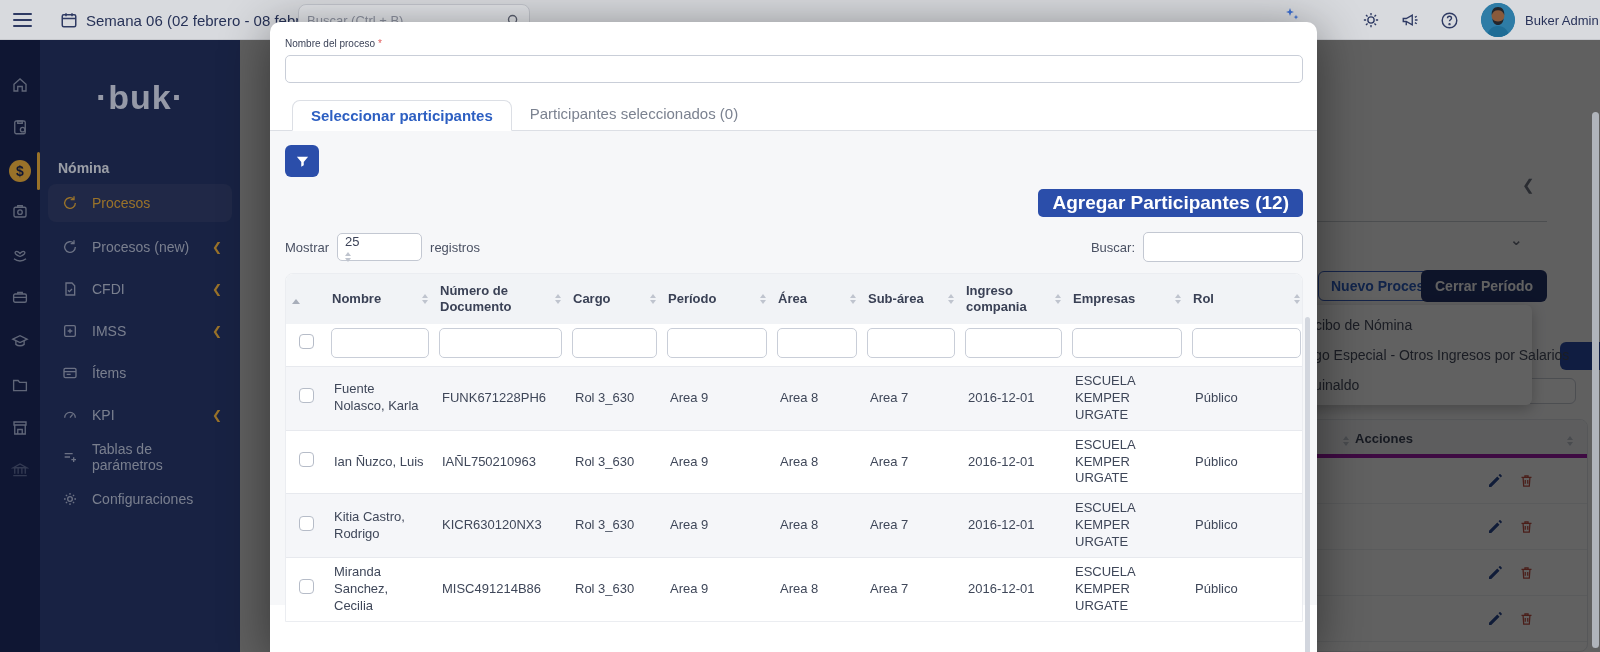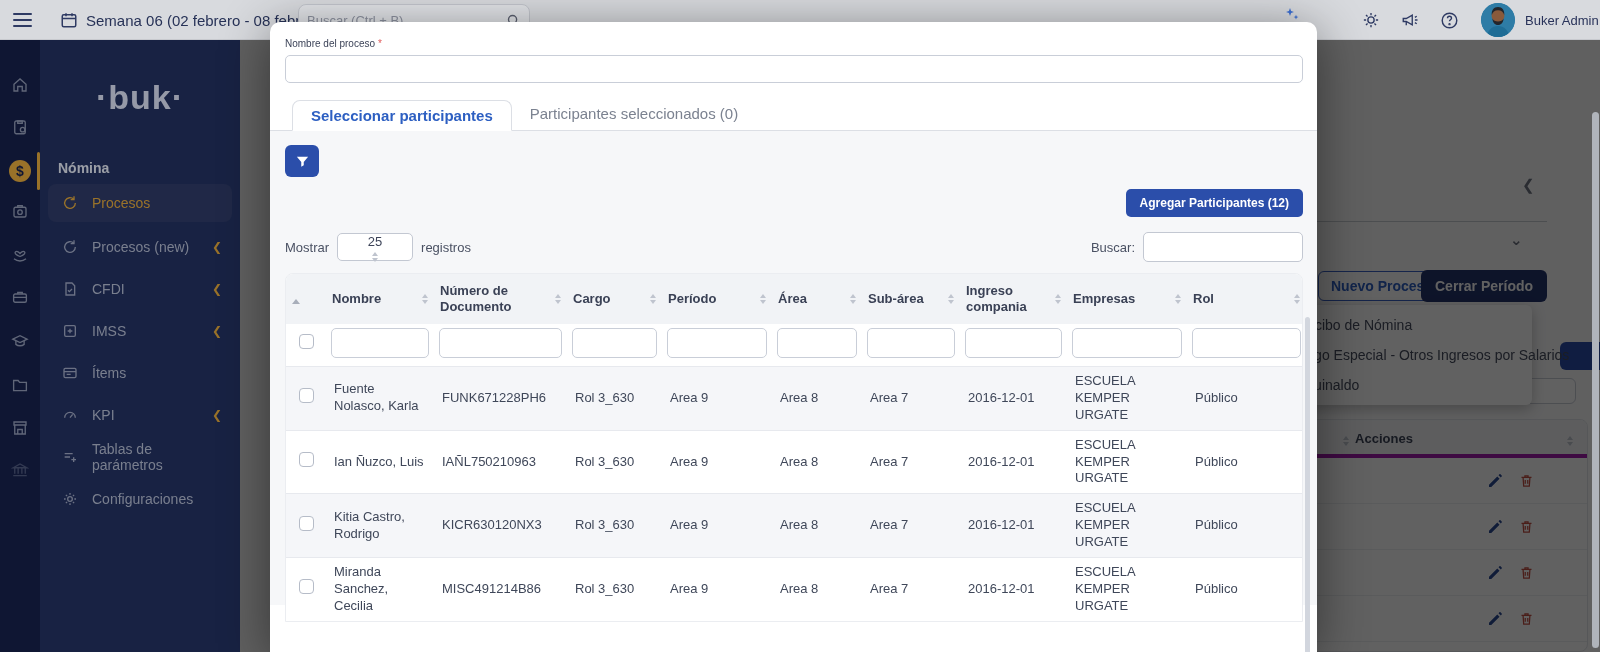--- a/index.html
+++ b/index.html
@@ -88,24 +88,24 @@
   .tabs { display:flex; align-items:flex-end; margin:16px -14px 0 -15px; padding-left:22px;
     border-bottom:1px solid #dcdfe5; }
   .tab { padding:0 18px; height:31px; line-height:30px; font-size:15px; color:#7b8290; cursor:pointer; white-space:nowrap;}
   .tab.active { background:#fff; border:1px solid #dcdfe5; border-bottom:1px solid #fff; margin-bottom:-1px;
     border-radius:8px 8px 0 0; color:#2d5fc2; font-weight:600; }
   .tabpanel { margin:0 -14px 0 -15px; padding:14px 14px 0 15px; background:#f6f7f9; height:474px; }
   .filter-btn { width:34px; height:32px; background:#2b4eaa; border:none; border-radius:6px; cursor:pointer;
     display:flex; align-items:center; justify-content:center; }
   .add-row { display:flex; justify-content:flex-end; margin-top:12px; }
   .btn-primary { height:28px; padding:0 14px; background:#2b4eaa; color:#fff; border:none; border-radius:5px;
-    font-size:12px; font-weight:600; cursor:pointer; font-family:inherit; }
+    font-size:19px; font-weight:600; cursor:pointer; font-family:inherit; }
   .controls { display:flex; align-items:center; margin:15px 0 11px; font-size:13px; color:#4a5163; }
-  .pagesize { width:76px; height:28px; background:#fff; border:1px solid #c3c8d2; border-radius:5px;
-    margin:0 8px; display:flex; align-items:center; padding:0 7px; cursor:pointer;flex-direction:column; }
+  .pagesize { width:85px; height:28px; background:#fff; border:1px solid #c3c8d2; border-radius:5px;
+    margin:0 8px; display:flex; align-items:flex-start; padding:0 7px; cursor:pointer;flex-direction:column; }
   .pagesize .val { flex:1; font-size:13px; color:#3c4358; }
   .buscar { margin-left:auto; display:flex; align-items:center; gap:8px; }
   .buscar input { width:160px; height:30px; border:1px solid #c3c8d2; border-radius:5px; outline:none;
     background:#fff; font-family:inherit; font-size:13px; padding:0 8px; }
 
   .tbl-wrap { border:1px solid #ebedf1; border-radius:8px 8px 0 0; overflow:hidden; background:#fff; }
   table.grid { width:100%; border-collapse:collapse; table-layout:fixed; }
   .grid th { background:#f1f3f6; padding:8px 6px; font-size:13px; color:#3a4155; text-align:left;
     vertical-align:middle; height:50px; }
   .grid th .h { display:flex; align-items:center; justify-content:space-between; gap:4px; }

